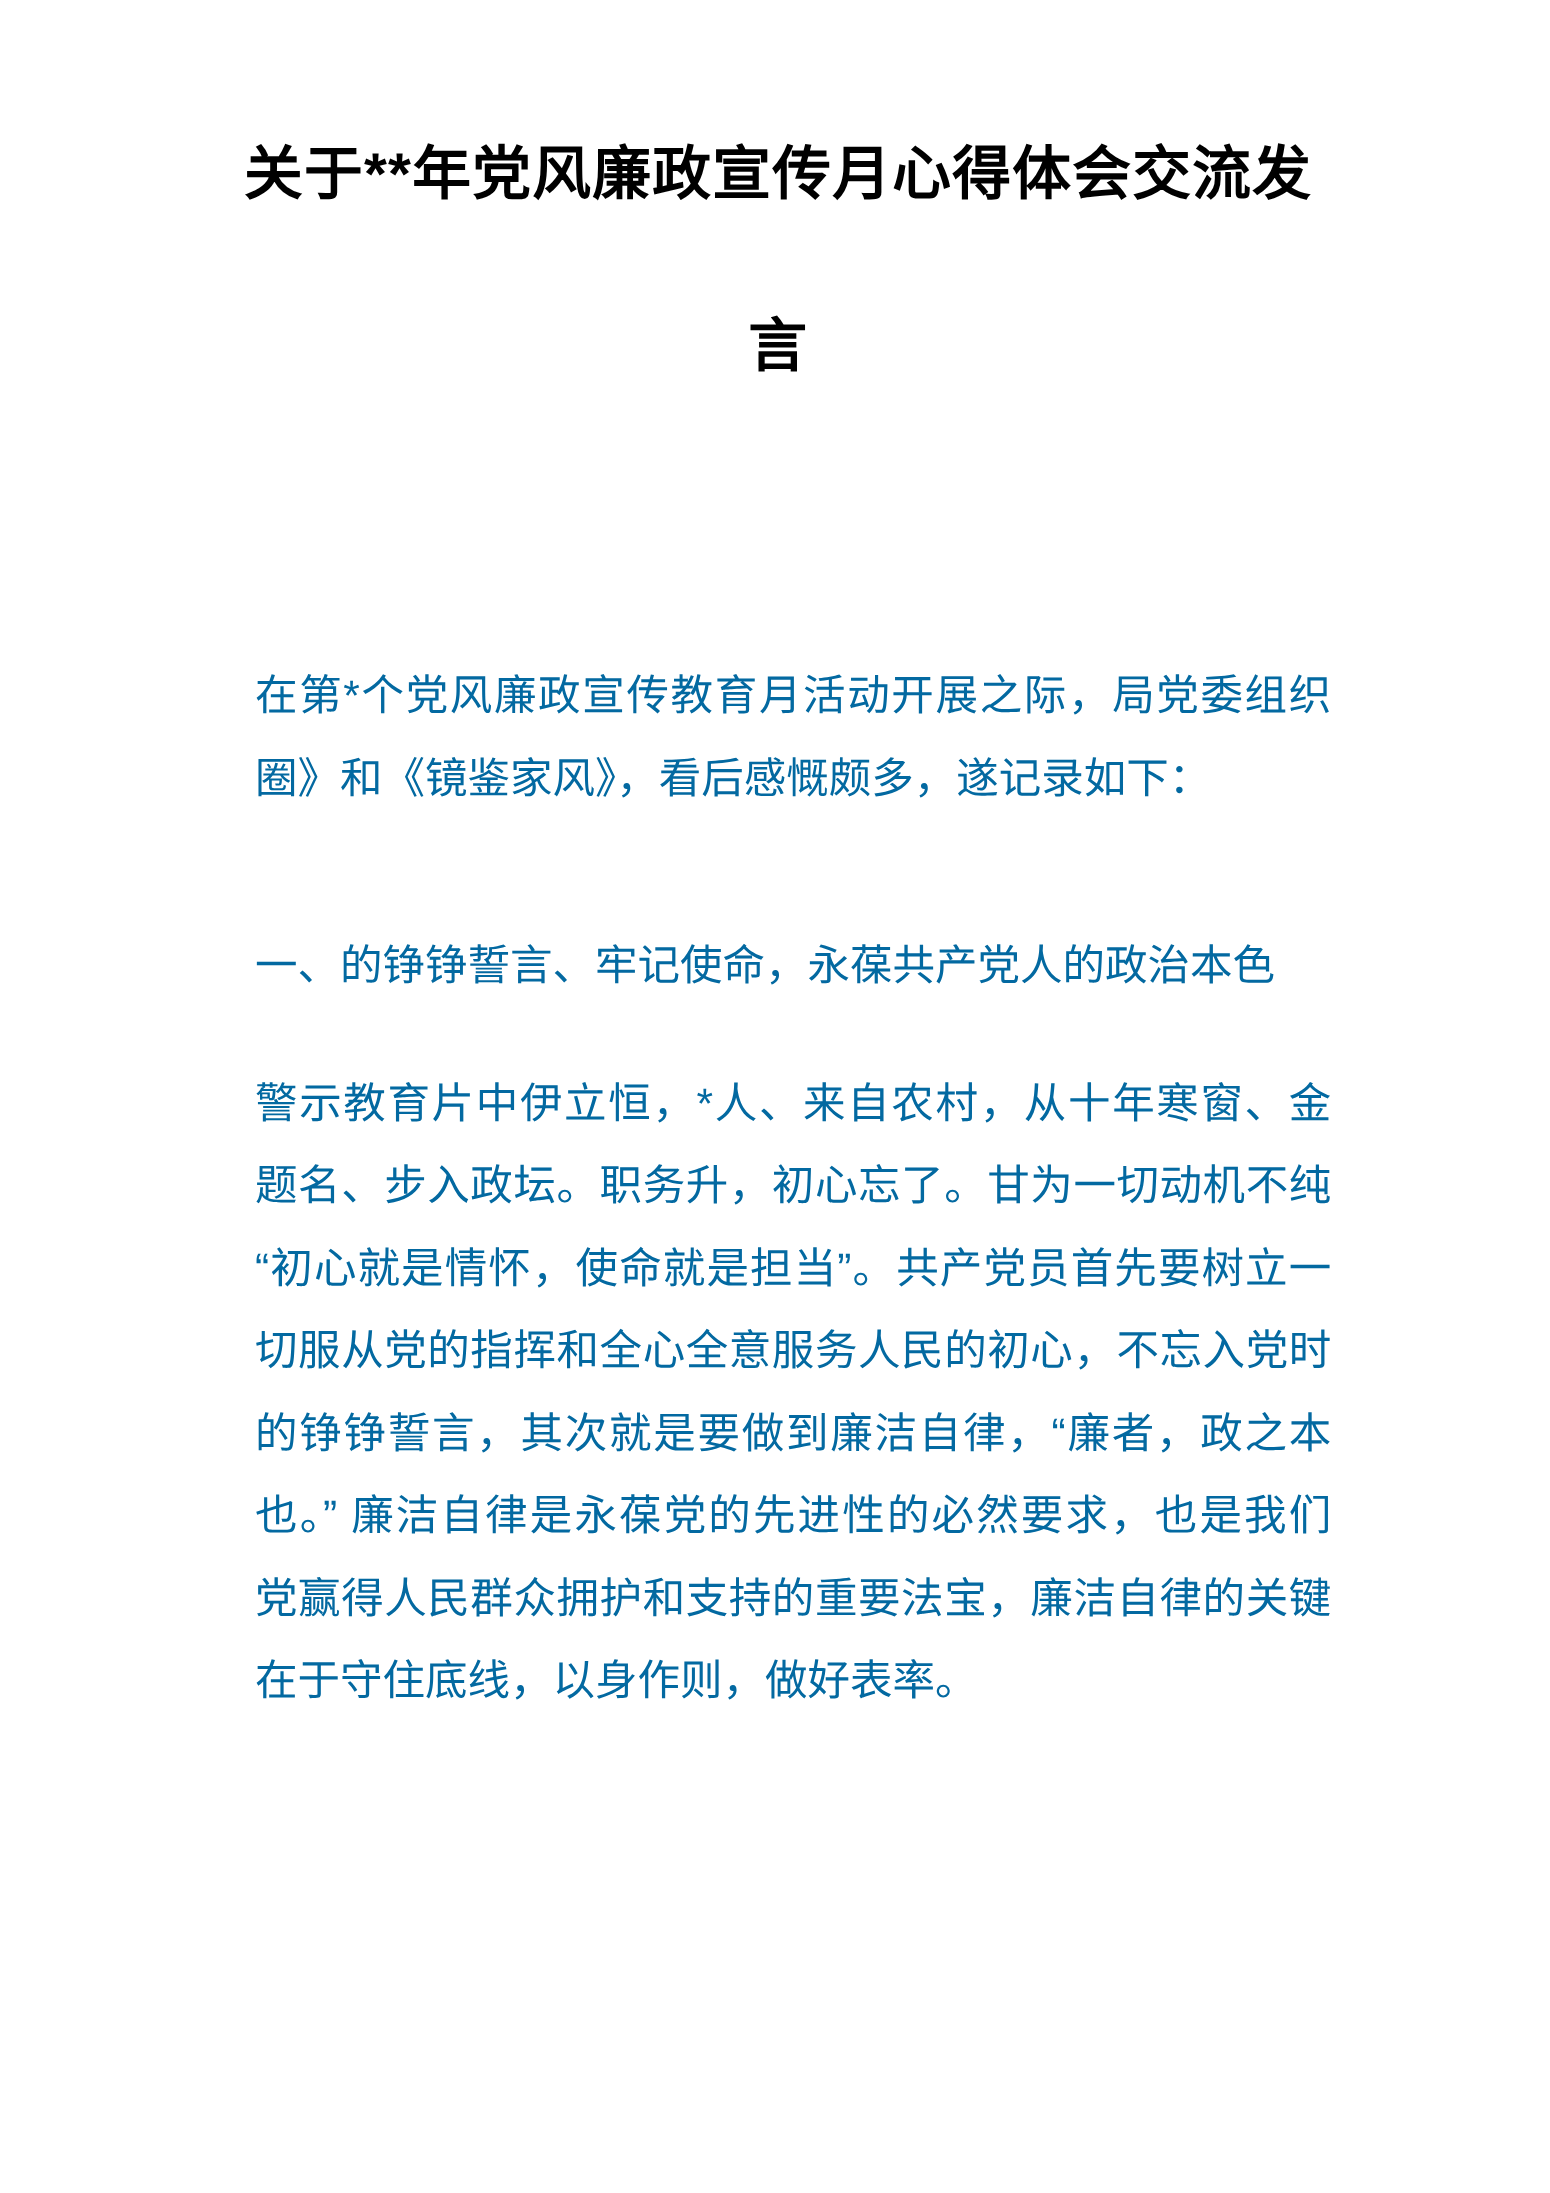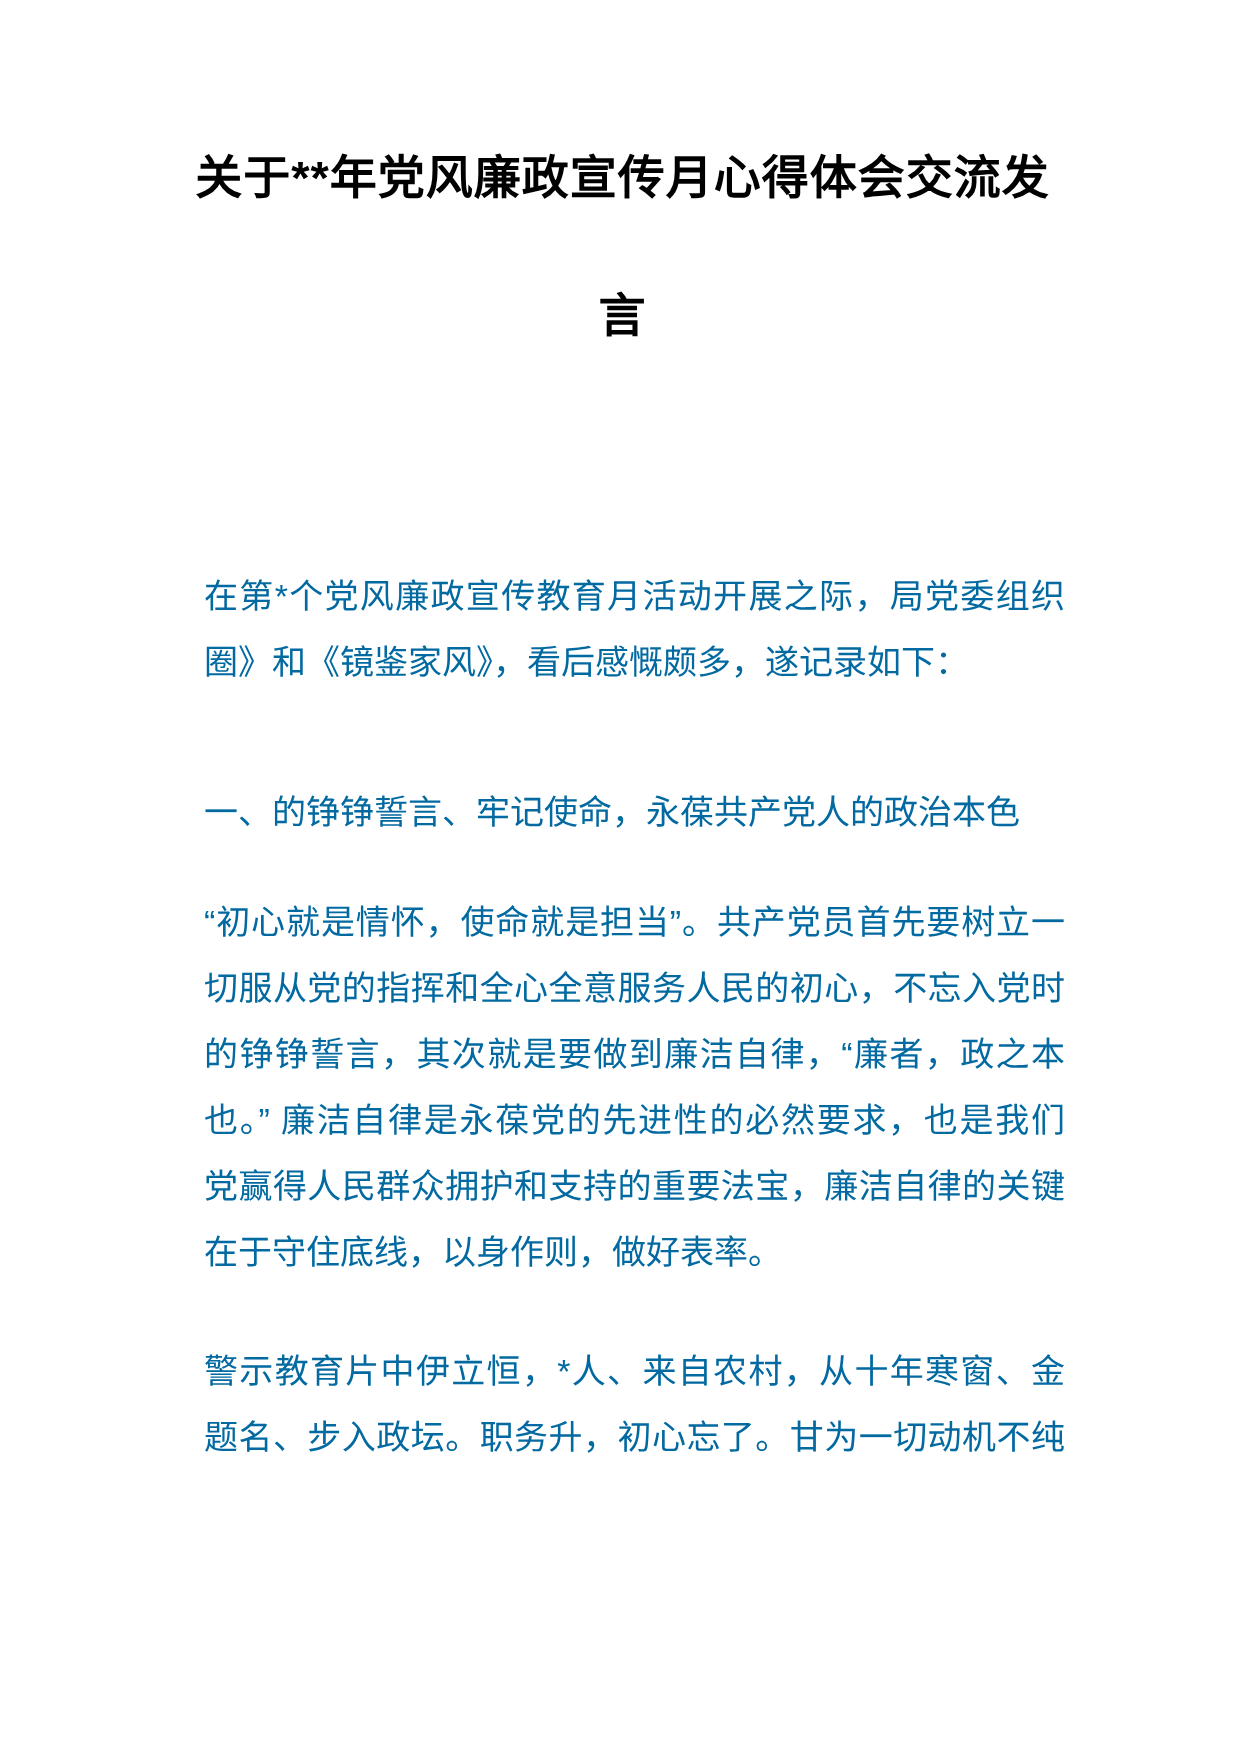--- a/index.html
+++ b/index.html
@@ -8,21 +8,21 @@
     position: relative;
     width: 1240px;
     height: 1754px;
     margin: 0 auto;
     background: #ffffff;
     color: #000000;
     font-family: "Liberation Sans", "DejaVu Sans", sans-serif;
     overflow: hidden;
   }
   .content {
-    padding: 109px 175px 0 180px; 
+    padding: 70px 175px 0 180px; 
   }
   .doc-title {
     text-align: center;
     font-size: 47px;
     font-weight: 900;
     line-height: 138px;
     letter-spacing: 1px;
     margin-bottom: 178px;
     color: #000000;
   }
@@ -66,28 +66,28 @@
 
     <div class="para p-intro">
       <span class="line">在第*个党风廉政宣传教育月活动开展之际，局党委组织全</span>
       <span class="line line-last">圈》和《镜鉴家风》，看后感慨颇多，遂记录如下：</span>
     </div>
 
     <div class="para p-heading">
       <span class="line line-last">一、的铮铮誓言、牢记使命，永葆共产党人的政治本色</span>
     </div>
 
+    <div class="para p-body3">
+      <span class="line">警示教育片中伊立恒，*人、来自农村，从十年寒窗、金榜</span>
+      <span class="line">题名、步入政坛。职务升，初心忘了。甘为一切动机不纯</span>
+    </div>
+
     <div class="para p-body2">
       <span class="line">“初心就是情怀，使命就是担当”。共产党员首先要树立一</span>
       <span class="line">切服从党的指挥和全心全意服务人民的初心，不忘入党时</span>
       <span class="line">的铮铮誓言，其次就是要做到廉洁自律，“廉者，政之本</span>
       <span class="line">也。” 廉洁自律是永葆党的先进性的必然要求，也是我们</span>
       <span class="line">党赢得人民群众拥护和支持的重要法宝，廉洁自律的关键</span>
       <span class="line line-last">在于守住底线，以身作则，做好表率。</span>
     </div>
 
-    <div class="para p-body3">
-      <span class="line">警示教育片中伊立恒，*人、来自农村，从十年寒窗、金榜</span>
-      <span class="line">题名、步入政坛。职务升，初心忘了。甘为一切动机不纯</span>
-    </div>
-
   </div>
 </div>
 
 </body></html>

